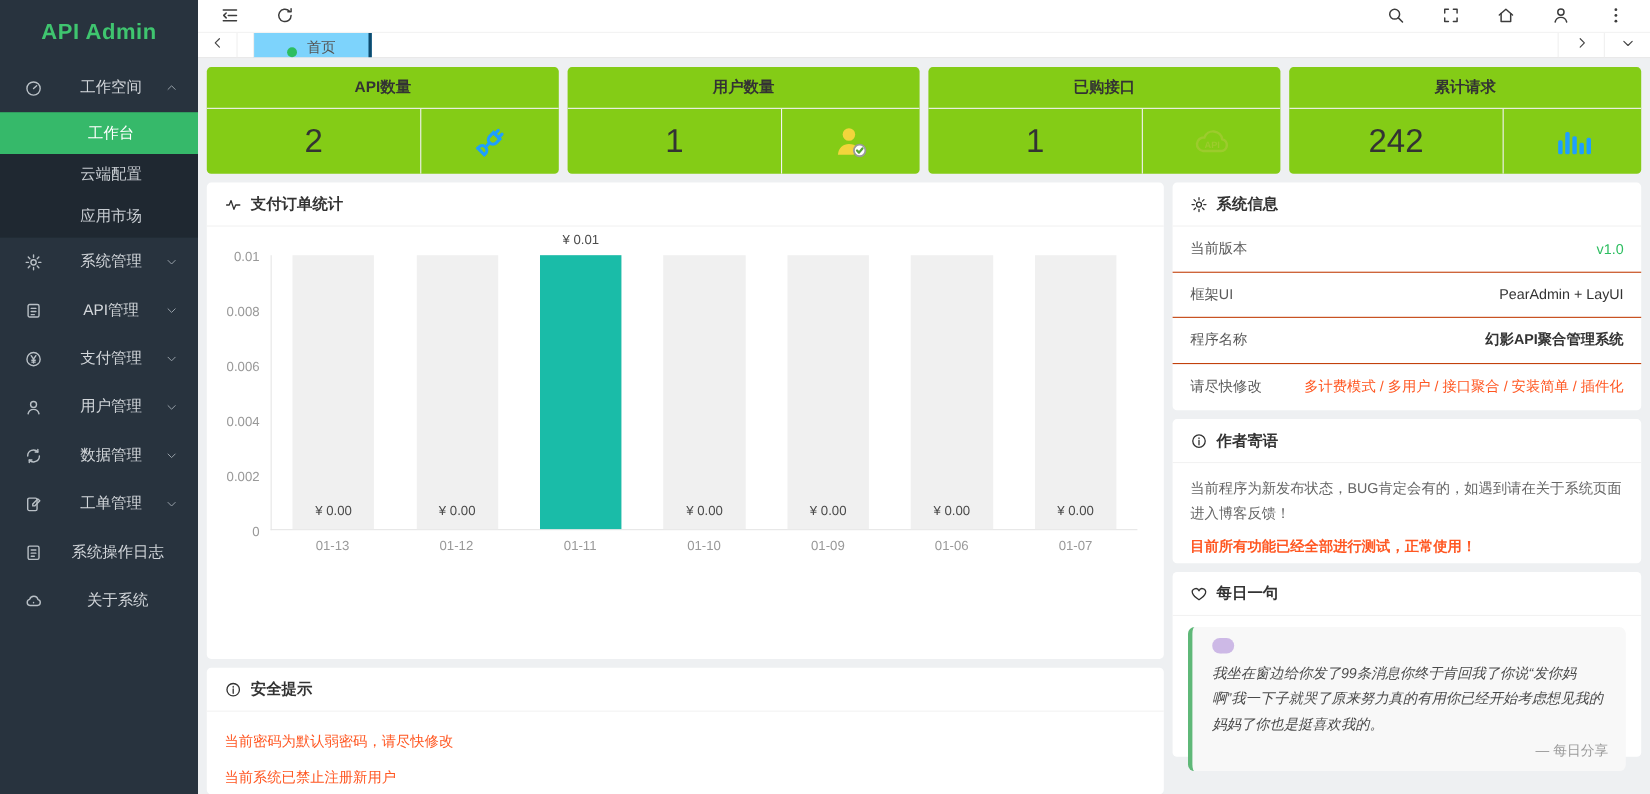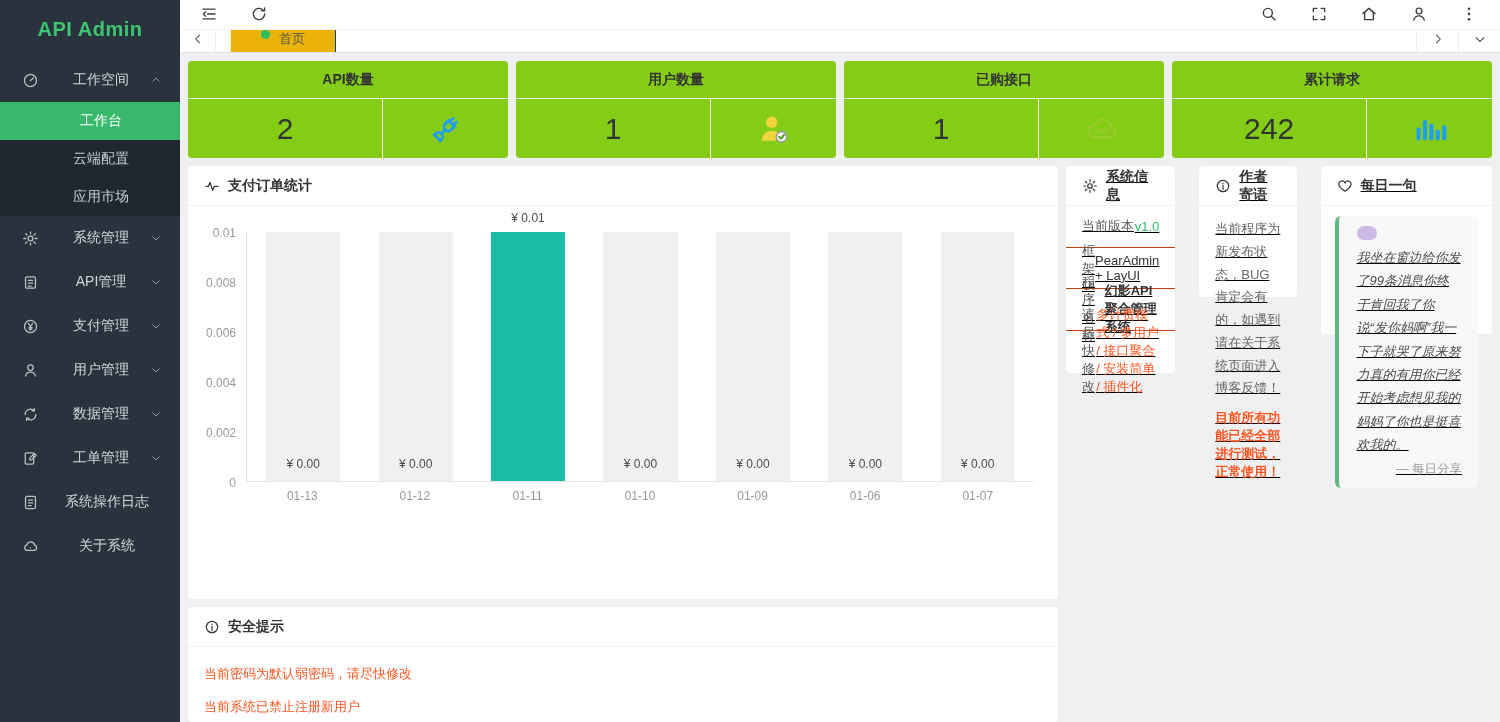--- a/index.html
+++ b/index.html
@@ -31,43 +31,43 @@
   .tb-btn { width:20px; height:20px; display:inline-flex; color:#3c3c3c; cursor:pointer; }
   .tb-btn svg { width:18px; height:18px; }
 
   .tabbar { height:38px; background:#fff; border-top:1px solid #f3f3f3;
             border-bottom:1px solid #e4e4e4; display:flex; align-items:stretch; }
   .tab-nav { width:36px; display:flex; align-items:center; justify-content:center;
              color:#444; cursor:pointer; }
   .tab-nav svg { width:14px; height:14px; }
   .tab-nav.left { border-right:1px solid #f0f0f0; }
   .tab-nav.rside { border-left:1px solid #f0f0f0; width:42px; }
-  .tab { display:flex; align-items:flex-start; gap:9px; padding:0 30px; margin-left:14px;
-         border-left:1px solid #f0f0f0; border-right:1px solid #0c4a6e;
-         font-size:13px; color:#555; cursor:pointer; background:#eab308; }
+  .tab { display:flex; align-items:flex-end; gap:9px; padding:0 30px; margin-left:14px;
+         border-left:1px solid #f0f0f0; border-right:3px solid #0c4a6e;
+         font-size:13px; color:#555; cursor:pointer; background:#7dd3fc; }
   .tab-dot { width:9px; height:9px; border-radius:50%; background:#2dbe60; }
   .tab-spacer { flex:1; }
 
   .content { flex:1; padding:8px 8px 0; }
 
   
   .stats-row { display:flex; gap:8px; height:97px; margin-bottom:8px; }
   .stat-card { flex:1; background:#84cc16; border-radius:4px; overflow:hidden; }
   .stat-header { height:38px; line-height:37px; text-align:center; font-size:14px;
                  font-weight:bold; color:#333; border-bottom:1px solid #f2f2f2; }
   .stat-body { display:flex; height:59px; align-items:stretch; }
   .stat-value { width:61%; display:flex; align-items:center; justify-content:center;
                 font-size:30px; color:#333; border-right:1px solid #f2f2f2; }
   .stat-icon { flex:1; display:flex; align-items:center; justify-content:center; }
   .stat-icon svg { width:36px; height:36px; }
 
   
   .cols { display:flex; gap:8px; }
   .col-left { width:870px; flex-shrink:0; display:flex; flex-direction:column; gap:8px; }
-  .col-right { flex:1; display:flex; flex-direction:row; gap:24px; min-width:0;text-decoration:underline; }
+  .col-right { flex:1; display:flex; flex-direction:column; gap:8px; min-width:0; }
   .panel { background:#fff; border-radius:4px; overflow:visible; }
   .panel-header { height:40px; display:flex; align-items:center; gap:8px; padding:0 16px;
                   font-size:14px; font-weight:bold; color:#333; border-bottom:1px solid #f2f2f2; }
   .panel-header .ph-icon { width:16px; height:16px; display:inline-flex; color:#333; }
   .panel-header .ph-icon svg { width:16px; height:16px; }
 
   
   .chart-panel { height:433px; }
   .chart-body { padding:26px 24px 0 12px; }
   .plot-row { display:flex; }

